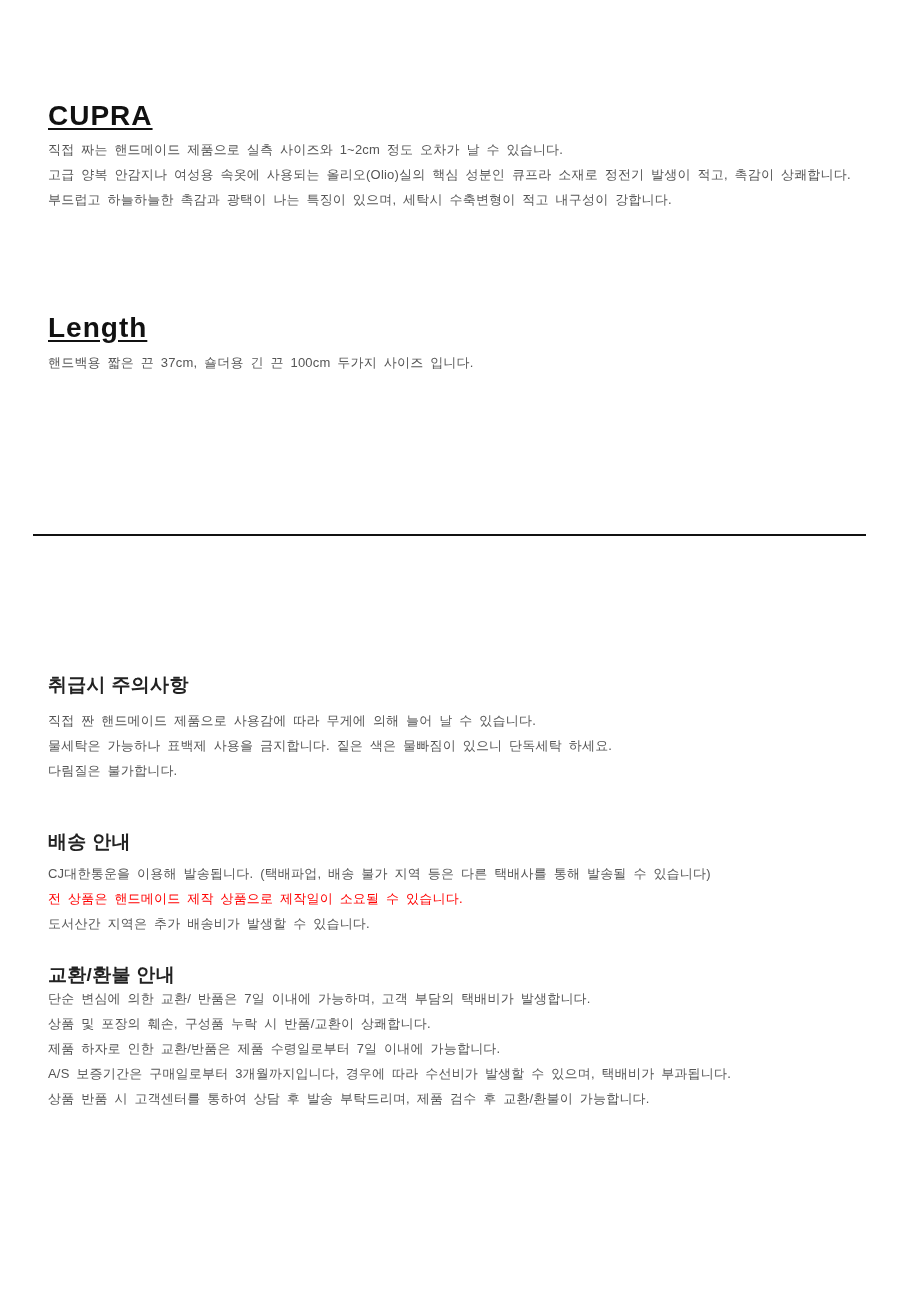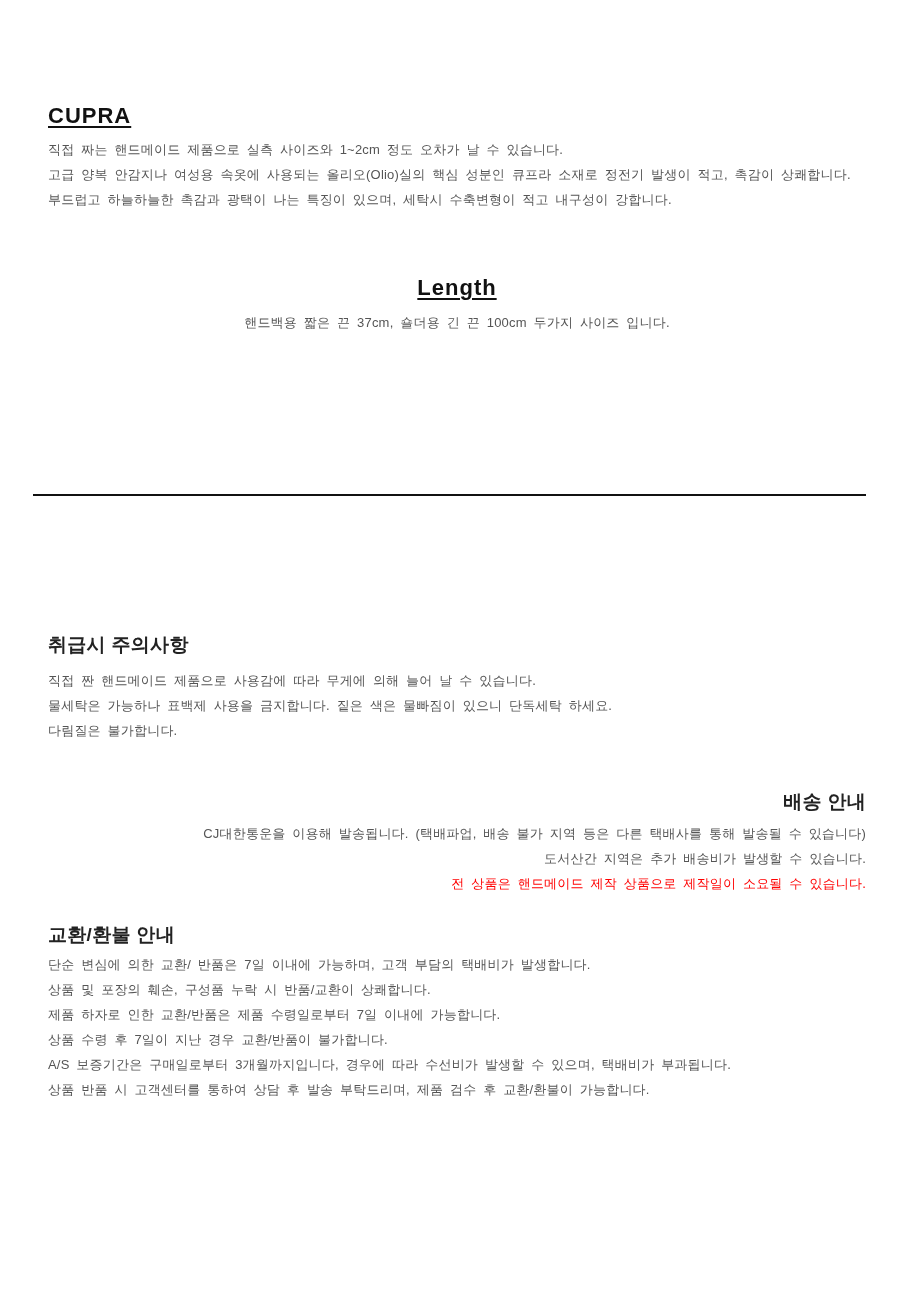--- a/index.html
+++ b/index.html
@@ -12,21 +12,21 @@
     color: #555555;
     overflow: hidden;
     box-sizing: border-box;
   }
   .content {
     padding: 0 34px 0 48px;
     box-sizing: border-box;
   }
   h2.latin-heading {
     margin: 0;
-    font-size: 22px;
+    font-size: 28px;
     line-height: 24px;
     font-weight: bold;
     color: #111111;
     letter-spacing: 1px;
     text-decoration: underline;
     text-underline-offset: 3px;
   }
   h3.ko-heading {
     margin: 0;
     font-size: 19px;
@@ -48,28 +48,28 @@
   .divider {
     height: 0;
     border: none;
     border-top: 2px solid #111111;
     width: 833px;
     margin: 159px 0 0 -15px;
   }
   
   .sec-cupra      { margin-top: 104px; }
   .cupra-body     { margin-top: 9px;  }
-  .sec-length     { margin-top: 64px; text-align: center; }
+  .sec-length     { margin-top: 104px; }
   .length-body    { margin-top: 10px; }
   .sec-care       { margin-top: 138px; }
   .care-body      { margin-top: 12px; }
-  .sec-shipping   { margin-top: 48px; text-align: right; }
+  .sec-shipping   { margin-top: 48px; }
   .shipping-body  { margin-top: 8px;  }
   .sec-exchange   { margin-top: 28px; }
-  .exchange-body  { margin-top: 6px;  }
+  .exchange-body  {  }
 </style>
 </head>
 <body>
 
 <div class="page">
   <div class="content">
 
     <section class="sec-cupra">
       <h2 class="latin-heading">CUPRA</h2>
       <div class="cupra-body">
@@ -94,31 +94,30 @@
         <p class="line">직접 짠 핸드메이드 제품으로 사용감에 따라 무게에 의해 늘어 날 수 있습니다.</p>
         <p class="line">물세탁은 가능하나 표백제 사용을 금지합니다. 짙은 색은 물빠짐이 있으니 단독세탁 하세요.</p>
         <p class="line">다림질은 불가합니다.</p>
       </div>
     </section>
 
     <section class="sec-shipping">
       <h3 class="ko-heading">배송 안내</h3>
       <div class="shipping-body">
         <p class="line">CJ대한통운을 이용해 발송됩니다. (택배파업, 배송 불가 지역 등은 다른 택배사를 통해 발송될 수 있습니다)</p>
+        <p class="line red">전 상품은 핸드메이드 제작 상품으로 제작일이 소요될 수 있습니다.</p>
         <p class="line">도서산간 지역은 추가 배송비가 발생할 수 있습니다.</p>
-        <p class="line red">전 상품은 핸드메이드 제작 상품으로 제작일이 소요될 수 있습니다.</p>
       </div>
     </section>
 
     <section class="sec-exchange">
       <h3 class="ko-heading">교환/환불 안내</h3>
       <div class="exchange-body">
         <p class="line">단순 변심에 의한 교환/ 반품은 7일 이내에 가능하며, 고객 부담의 택배비가 발생합니다.</p>
         <p class="line">상품 및 포장의 훼손, 구성품 누락 시 반품/교환이 상쾌합니다.</p>
         <p class="line">제품 하자로 인한 교환/반품은 제품 수령일로부터 7일 이내에 가능합니다.</p>
-        <p class="line">상품 수령 후 7일이 지난 경우 교환/반품이 불가합니다.</p>
         <p class="line">A/S 보증기간은 구매일로부터 3개월까지입니다, 경우에 따라 수선비가 발생할 수 있으며, 택배비가 부과됩니다.</p>
         <p class="line">상품 반품 시 고객센터를 통하여 상담 후 발송 부탁드리며, 제품 검수 후 교환/환불이 가능합니다.</p>
       </div>
     </section>
 
   </div>
 </div>
 
 </body></html>

